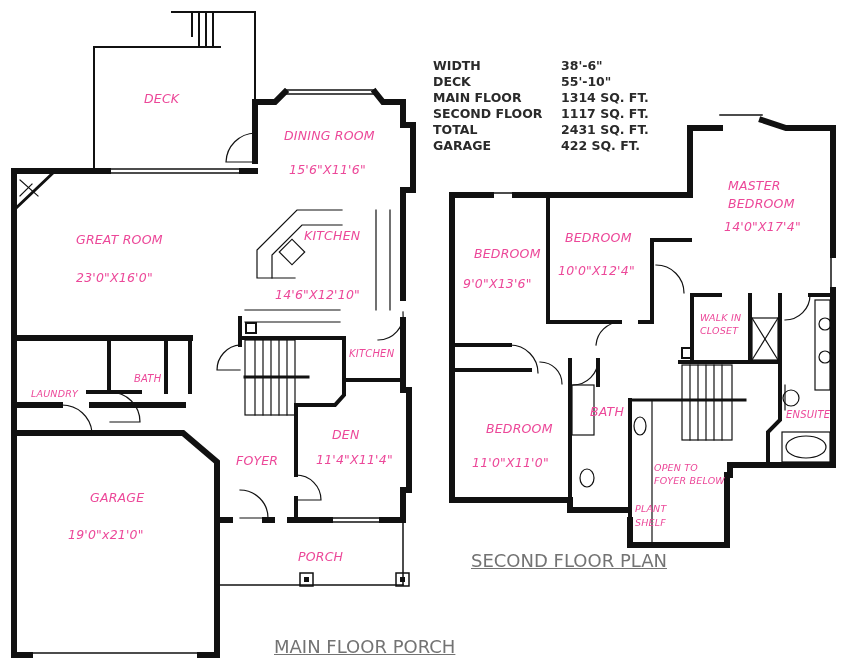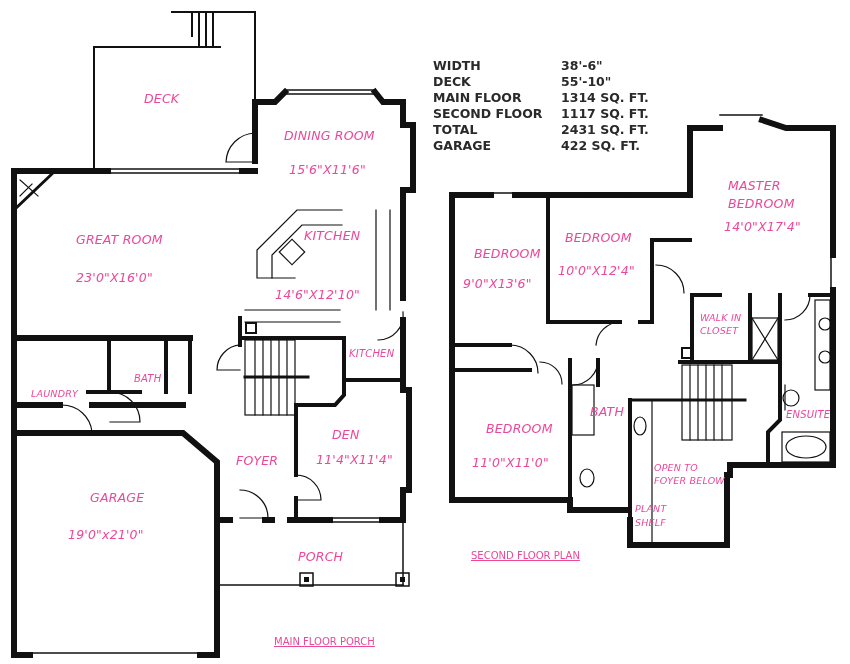--- a/index.html
+++ b/index.html
@@ -2,21 +2,21 @@
 <html><head>
 <meta charset="utf-8">
 <style>
   html, body { margin: 0; padding: 0; background: #ffffff; }
   body { width: 850px; height: 664px; position: relative; overflow: hidden;
          font-family: "DejaVu Sans", sans-serif; color: #2a2a2a; }
   svg.plan { position: absolute; left: 0; top: 0; }
   .lbl { position: absolute; font-size: 12.5px; letter-spacing: 0.2px; white-space: nowrap; color: #ec4899; font-style: italic; }
   .sm { font-size: 10px; }
   .xs { font-size: 9.5px; }
-  .title { position: absolute; font-size: 10px; text-decoration: underline; color: #ec4899; white-space: nowrap; }
+  .title { position: absolute; font-size: 18px; text-decoration: underline; color: #737373; white-space: nowrap; }
   .specs { position: absolute; left: 433px; top: 58px; font-size: 12.5px; line-height: 16px; color: #2a2a2a; }
   .specs .row { display: flex; font-weight: bold; }
   .specs .k { width: 128px; }
 </style>
 </head>
 <body>
 
 <svg class="plan" width="850" height="664" viewBox="0 0 850 664" xmlns="http://www.w3.org/2000/svg">
   <g fill="none" stroke="#111" stroke-linecap="square">
 

